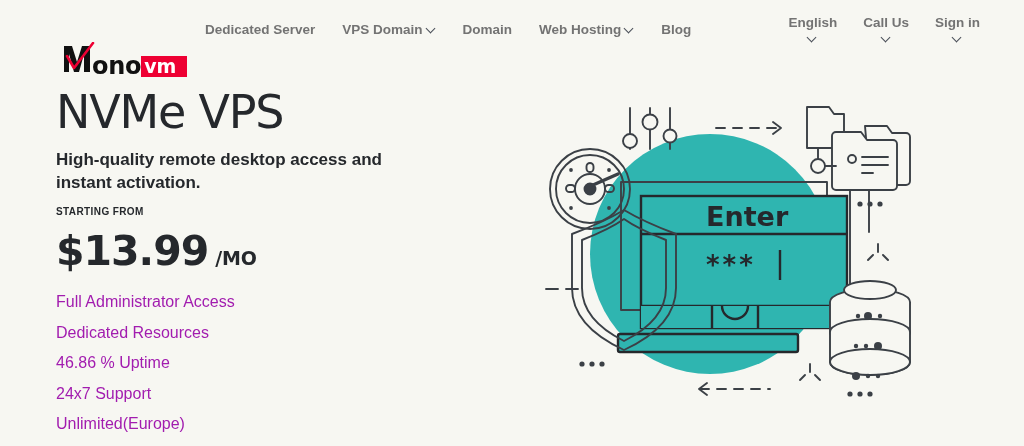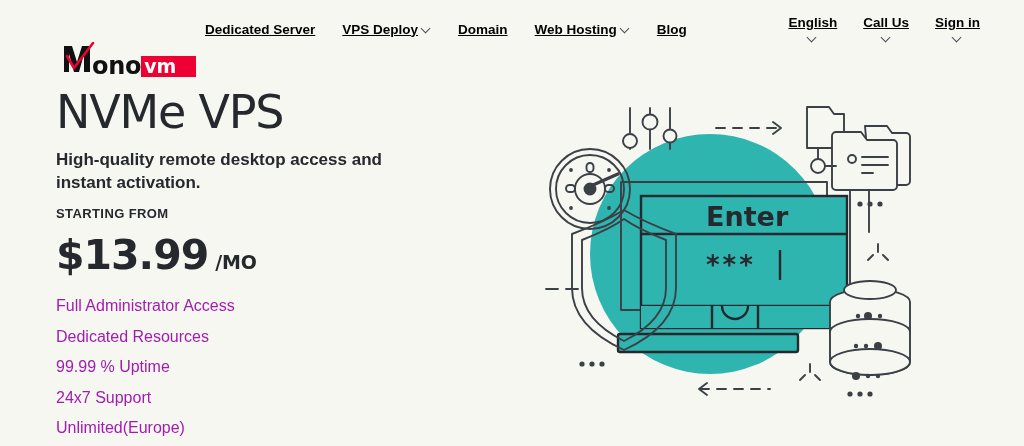--- a/index.html
+++ b/index.html
@@ -27,38 +27,38 @@
   .logo-word {
     font-family: "DejaVu Sans", sans-serif;
     font-weight: 700; font-size: 24px; color: #111;
     letter-spacing: -0.3px; line-height: 1;
     margin-left: -4px;
   }
   .logo-vm {
     background: #ee0033; color: #ffffff;
     font-family: "DejaVu Sans", sans-serif;
     font-weight: 700; font-size: 19px;
-    padding: 1px 20px 1px 3px;
+    padding: 1px 11px 1px 3px;
     line-height: 1; letter-spacing: 0px;
     margin-left: 0px;
     position: relative; top: -1px; margin-top: 48px;
   }
 
   .nav-main {
     position: absolute; left: 205px; top: 0; height: 58px;
     display: flex; align-items: center; gap: 27px;
   }
   .nav-right {
     position: absolute; right: 44px; top: 0; height: 58px;
     display: flex; align-items: center; gap: 26px;
   }
   .nav-item {
-    font-size: 13.5px; font-weight: 700; color: #000000;
+    font-size: 13.5px; font-weight: 700; color: #737373;
     display: inline-flex; align-items: center; gap: 4px;
-    cursor: pointer; white-space: nowrap; text-decoration: underline;
+    cursor: pointer; white-space: nowrap;
   }
   .nav-right .nav-item { font-weight: 700; flex-direction: column; }
   .caret {
     display: inline-block; width: 9px; height: 9px;
     position: relative; top: -1px;
   }
   .caret::before {
     content: ""; position: absolute; left: 0; top: 1px;
     width: 6px; height: 6px;
     border-right: 1.6px solid #4a4f58;
@@ -73,21 +73,21 @@
     font-size: 46px; font-weight: 400; color: #25282c;
     letter-spacing: -1.2px; line-height: 1.05;
   }
   .hero-sub {
     margin-top: 13px;
     font-size: 17px; font-weight: 700; color: #25282c;
     line-height: 1.35; max-width: 350px;
   }
   .starting-from {
     margin-top: 11px;
-    font-size: 13px; font-weight: 700; color: #25282c;
+    font-size: 10px; font-weight: 700; color: #25282c;
     letter-spacing: 0.4px;
   }
   .price-row { margin-top: 1px; display: flex; align-items: baseline; }
   .price {
     font-family: "DejaVu Sans", sans-serif;
     font-size: 41px; font-weight: 700; color: #25282c;
     letter-spacing: -1px; line-height: 1.1; margin-top: 11px;
   }
   .price-unit {
     font-family: "DejaVu Sans", sans-serif;
@@ -133,21 +133,21 @@
       </span>
       <span class="logo-word">ono</span>
       <span class="logo-vm">vm</span>
     </div>
 
     <nav class="nav-main">
       <span class="nav-item">
         <span>Dedicated Server</span>
       </span>
       <span class="nav-item">
-        <span>VPS Deploy</span>
+        <span>VPS Domain</span>
         <i class="caret"></i>
       </span>
       <span class="nav-item">
         <span>Domain</span>
       </span>
       <span class="nav-item">
         <span>Web Hosting</span>
         <i class="caret"></i>
       </span>
       <span class="nav-item">
@@ -175,21 +175,21 @@
     <h1 class="hero-title">NVMe VPS</h1>
     <p class="hero-sub">High-quality remote desktop access and instant activation.</p>
     <div class="starting-from">STARTING FROM</div>
     <div class="price-row">
       <span class="price">$13.99</span>
       <span class="price-unit">/MO</span>
     </div>
     <ul class="features">
       <li>Full Administrator Access</li>
       <li>Dedicated Resources</li>
-      <li>99.99 % Uptime</li>
+      <li>46.86 % Uptime</li>
       <li>24x7 Support</li>
       <li>Unlimited(Europe)</li>
     </ul>
     <button class="cta">Deploy NVMe VPS Now</button>
   </section>
 
   <div class="hero-art">
     <svg width="440" height="340" viewBox="0 0 440 340">
       <defs>
         <clipPath id="tealclip">

